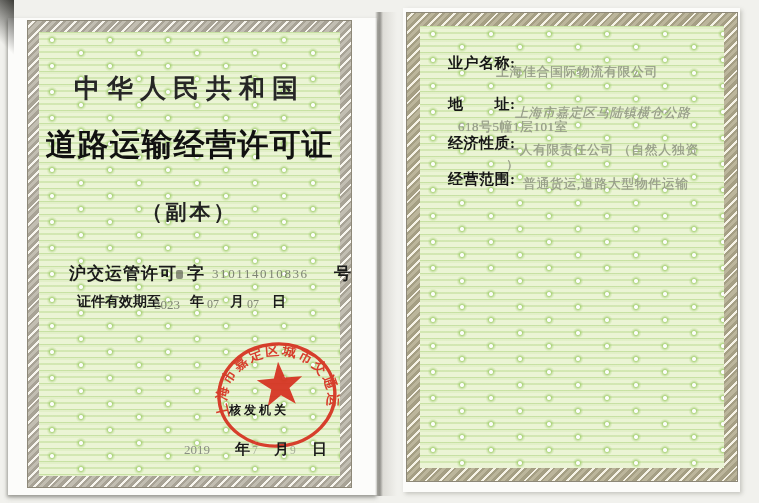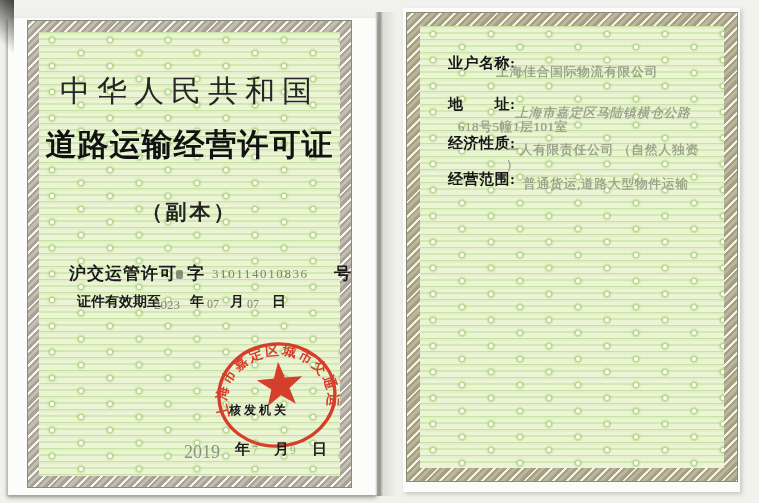--- a/index.html
+++ b/index.html
@@ -23,21 +23,21 @@
     background-color:#ebf4d5;
     background-image:
       radial-gradient(circle at 13px 8px, rgba(255,255,255,.95) 1.5px, rgba(146,198,88,.6) 2.5px, rgba(146,198,88,.2) 4px, transparent 5.5px),
       radial-gradient(circle at 42px 21px, rgba(255,255,255,.95) 1.5px, rgba(146,198,88,.6) 2.5px, rgba(146,198,88,.2) 4px, transparent 5.5px),
       repeating-linear-gradient(180deg, rgba(146,198,88,.4) 0 1.4px, rgba(146,198,88,.1) 1.4px 3px, transparent 3px 6.5px, rgba(146,198,88,.28) 6.5px 7.6px, transparent 7.6px 13px);
     background-size:58px 26px,58px 26px,100% 13px;
   }
   .abs{position:absolute;}
   .ctr{left:0;right:0;text-align:center;}
   
-  .country{font-size:30px;font-weight:400;letter-spacing:7px;color:#262626;}
+  .country{font-size:26px;font-weight:700;letter-spacing:7px;color:#262626;}
   .cert-title{font-size:31px;font-weight:900;letter-spacing:1px;color:#111;
     font-family:"Liberation Sans","DejaVu Sans",sans-serif;}
   .copy{font-size:21px;font-weight:600;letter-spacing:3px;color:#222;}
   .line{position:absolute;left:0;right:8px;height:26px;}
   .line span{position:absolute;white-space:nowrap;}
   .b17{font-size:17px;font-weight:700;color:#1a1a1a;letter-spacing:1px;}
   .b14{font-size:14px;font-weight:700;color:#1a1a1a;}
   .b15{font-size:15px;font-weight:700;color:#1a1a1a;}
   .num{font-family:Liberation Serif, serif;color:#7e8474;}
   .faint{color:rgba(125,130,118,.62);}
@@ -91,21 +91,21 @@
         <path id="sealArc" d="M 20,80 A 51,44 0 1 1 116,80" fill="none"></path>
         <text font-size="13.8" font-weight="bold" fill="#d6301f" style="letter-spacing:2.2px;font-family:'Liberation Serif','DejaVu Serif',serif;">
           <textPath href="#sealArc" startOffset="2">上海市嘉定区城市交通运输管理所</textPath>
         </text>
         <polygon fill="#d6301f" points="72,28 77.6,44.2 94.8,44.6 81.1,55 86.1,71.4 72,61.6 57.9,71.4 62.9,55 49.2,44.6 66.4,44.2"></polygon>
       </svg>
 
       <div class="abs issuer" style="left:190px;top:370px;">核发机关</div>
 
       <div class="line" style="top:408px;">
-        <span class="num" style="left:145px;top:2px;font-size:18px;color:#8a8f84;">2019</span>
+        <span class="num" style="left:145px;top:2px;font-size:13px;color:#8a8f84;">2019</span>
         <span class="b15" style="left:196px;">年</span>
         <span class="num faint" style="left:213px;top:4px;font-size:11.5px;">7</span>
         <span class="b15" style="left:235px;">月</span>
         <span class="num faint" style="left:251px;top:4px;font-size:11.5px;">9</span>
         <span class="b15" style="left:273px;">日</span>
       </div>
 
     </div>
   </div>
 </div>

